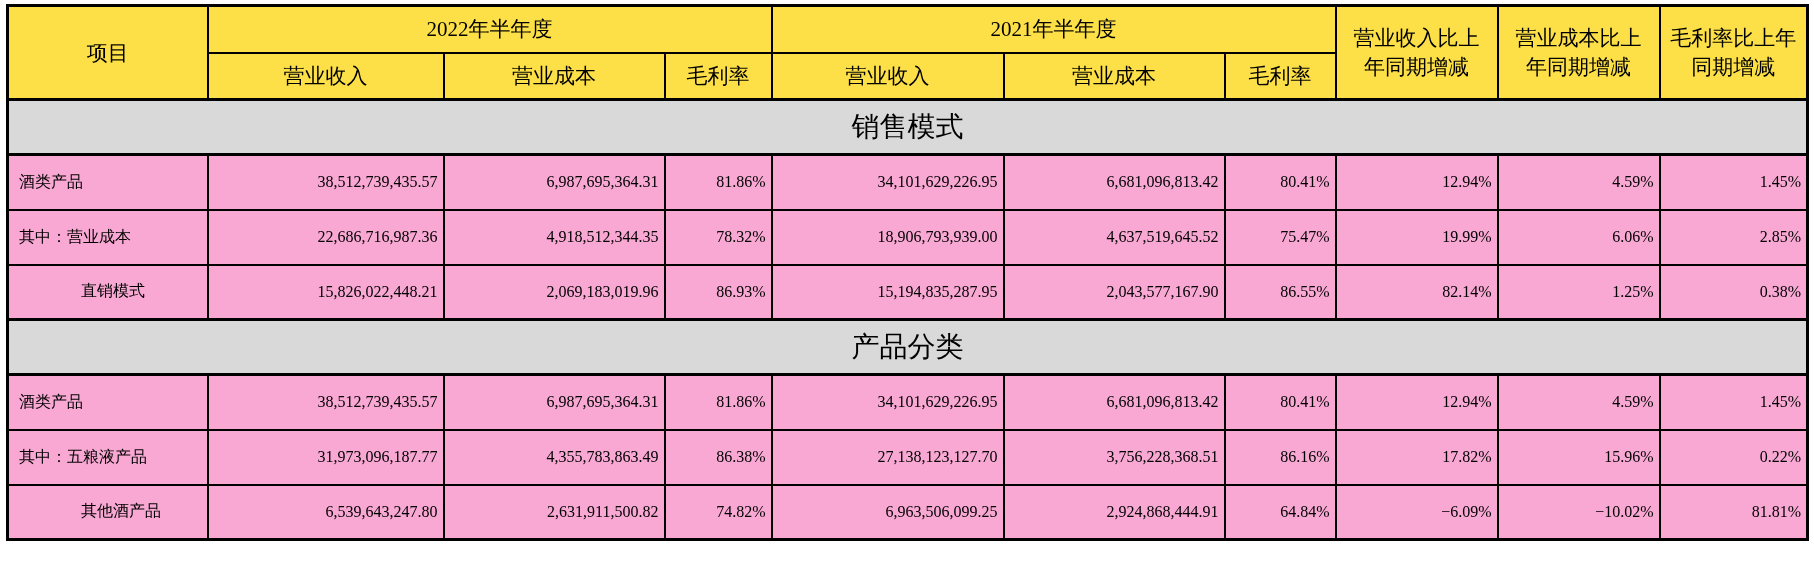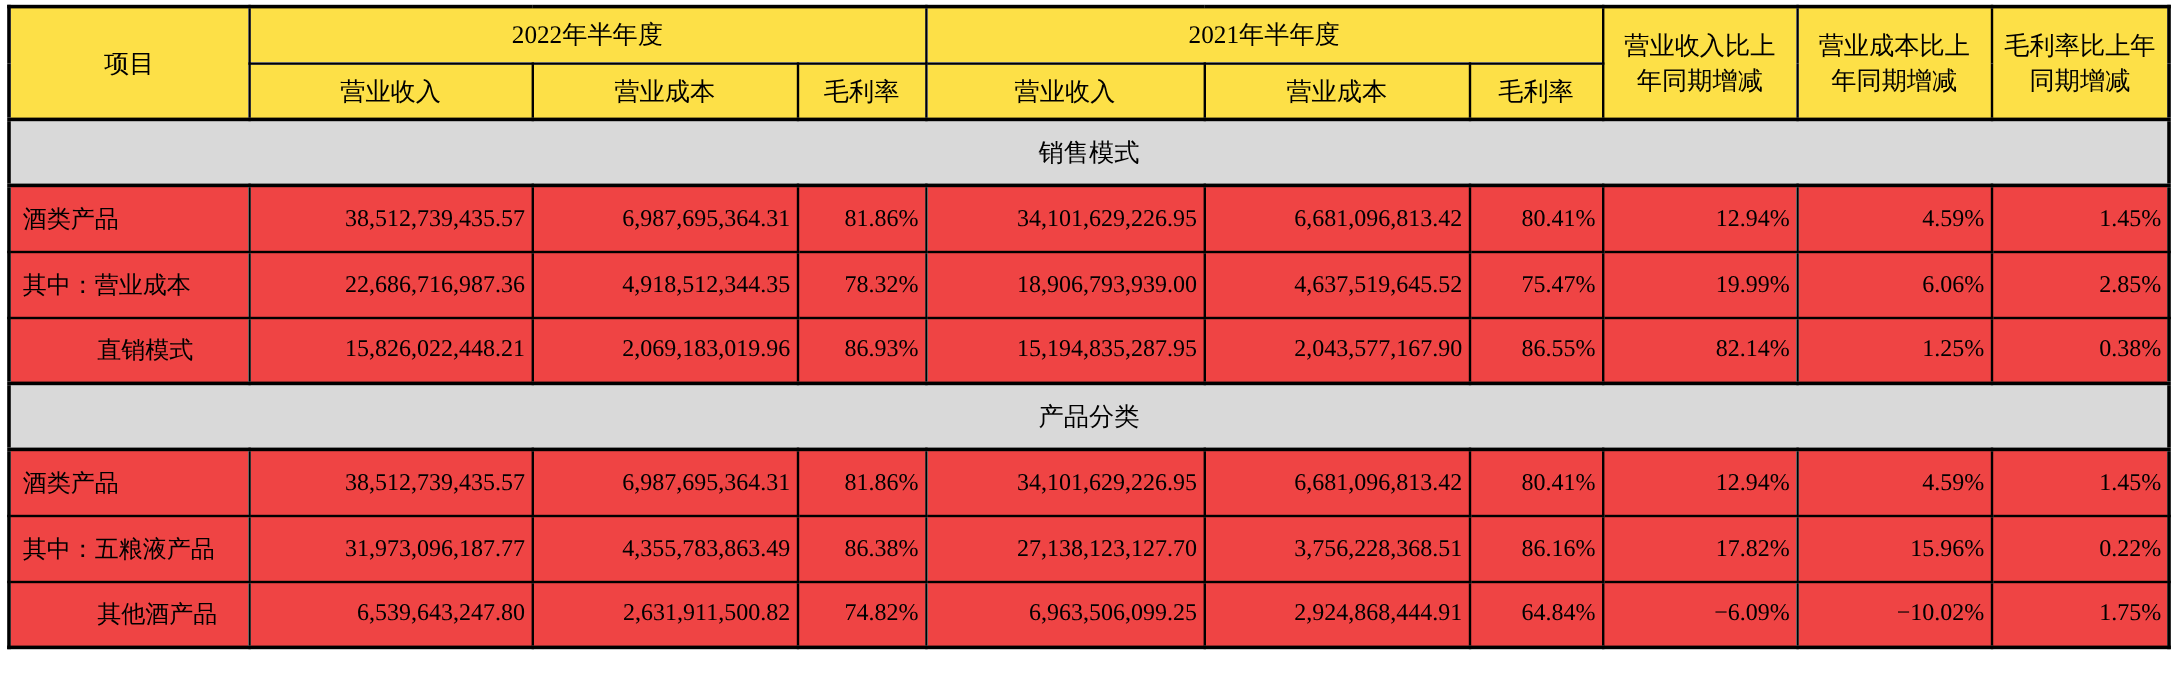--- a/index.html
+++ b/index.html
@@ -42,30 +42,30 @@
     white-space: pre-line;
     line-height: 1.35;
     padding: 0 6px;
   }
   
   tr.section { height: 55px; }
   tr.section td {
     background: #d9d9d9;
     text-align: center;
     vertical-align: middle;
-    font-size: 21px;
+    font-size: 28px;
     border-top: 3px solid #000;
     border-bottom: 3px solid #000;
   }
   
   tr.data { height: 55px; }
   tr.data td {
-    background: #ef4444;
+    background: #f9a8d4;
     vertical-align: middle;
-    font-size: 20px;
+    font-size: 16px;
   }
   td.lbl {
     text-align: left;
     padding-left: 10px;
     font-size: 21px;
   }
   td.lbl.indent { padding-left: 72px; font-family: Liberation Serif, serif; }
   td.num {
     text-align: right;
     padding-right: 5px;
@@ -188,17 +188,17 @@
       <tr class="data">
         <td class="lbl indent">其他酒产品</td>
         <td class="num">6,539,643,247.80</td>
         <td class="num">2,631,911,500.82</td>
         <td class="num">74.82%</td>
         <td class="num">6,963,506,099.25</td>
         <td class="num">2,924,868,444.91</td>
         <td class="num">64.84%</td>
         <td class="num">−6.09%</td>
         <td class="num">−10.02%</td>
-        <td class="num">1.75%</td>
+        <td class="num">81.81%</td>
       </tr>
     </tbody>
   </table>
 </div>
 
 </body></html>

